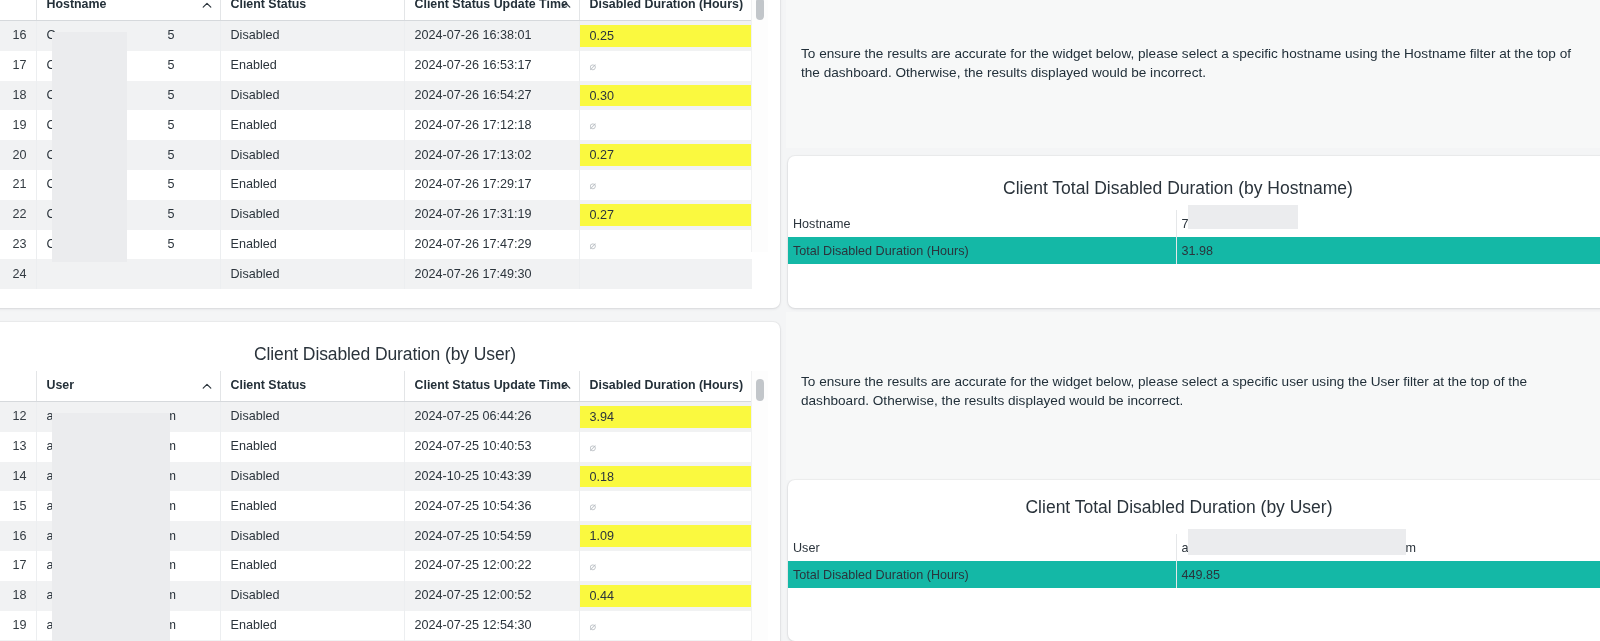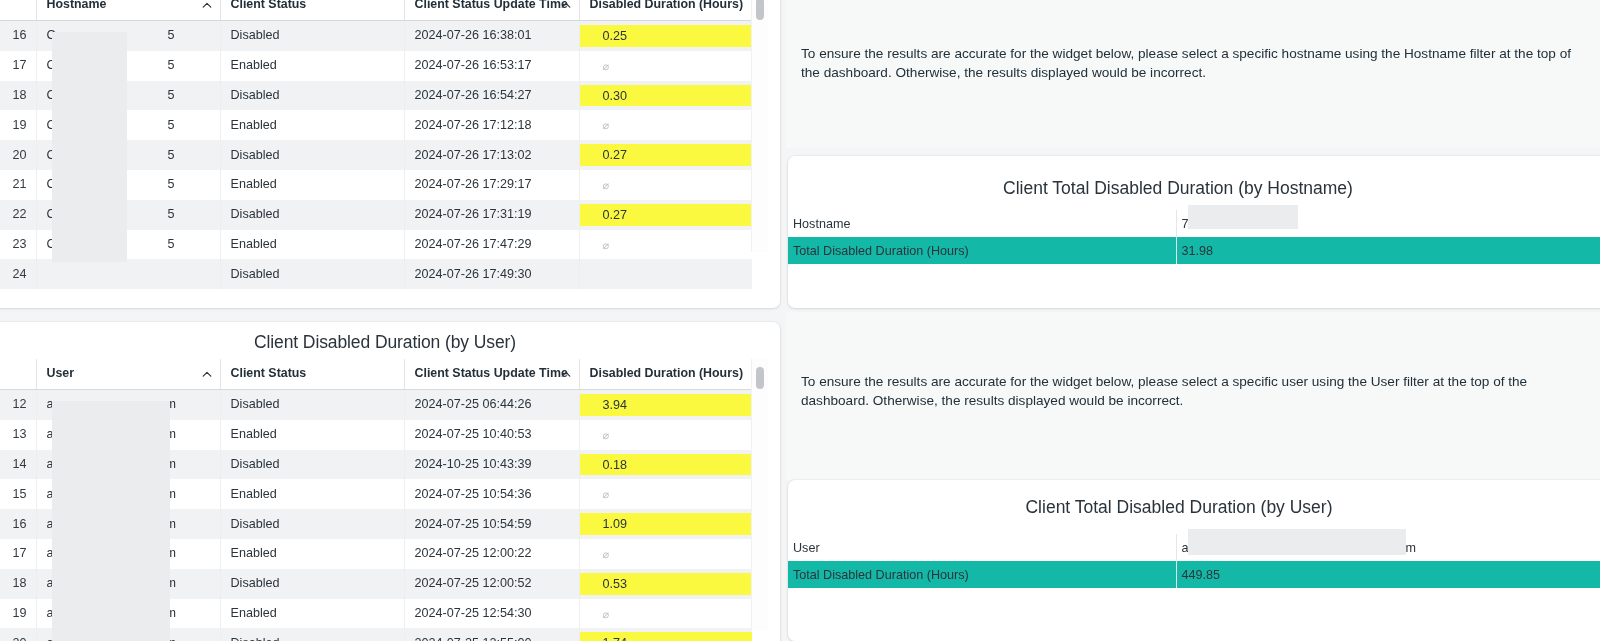--- a/index.html
+++ b/index.html
@@ -99,21 +99,21 @@
     transform: translateY(-50%);
     width: 9px;
     height: 9px;
     color: #2b343c;
   }
   .sort-caret svg { display: block; }
 
   .dur-cell { position: relative; padding: 0 !important; }
   .dur-inner {
     display: block;
-    padding: 4px 8px 4px 23px;
+    padding: 4px 8px 4px 10px;
     height: 21.8px;
     box-sizing: border-box;
     line-height: 14px;
   }
   .dur-hl { background: #faf93f; }
   .nullmark { color: #b9bec3; font-size: 11px; }
 
   
   .redact {
     position: absolute;
@@ -326,21 +326,21 @@
               <td class="lbl">Total Disabled Duration (Hours)</td>
               <td><span>31.98</span></td>
             </tr>
           </tbody>
       </table>
     </div>
     <div class="redact" style="left:400px; top:49px; width:110px; height:24px;"></div>
   </div>
 
   <div class="card" style="left:-10px; top:322px; width:790px; height:330px;">
-    <div class="widget-title" style="margin:10px 10px 6px 10px;">Client Disabled Duration (by User)</div>
+    <div class="widget-title" style="margin:22px 10px 6px 10px;">Client Disabled Duration (by User)</div>
 
     <div class="tbl-wrap" style="height:272px;">
       <table class="grid">
         <colgroup>
           <col style="width:46px">
             <col style="width:184px">
             <col style="width:184px">
           <col style="width:175px">
             <col style="width:173px">
         </colgroup>
@@ -425,21 +425,21 @@
               <td class="dur-cell">
                 <span class="dur-inner"><span class="nullmark">⌀</span></span>
               </td>
             </tr>
             <tr class="alt">
               <td class="idx">18</td>
               <td><span>a</span><span style="display: inline-block; width: 112px;"></span><span>m</span></td>
               <td>Disabled</td>
               <td>2024-07-25 12:00:52</td>
               <td class="dur-cell">
-                <span class="dur-inner dur-hl">0.53</span>
+                <span class="dur-inner dur-hl">0.44</span>
               </td>
             </tr>
             <tr class="norm">
               <td class="idx">19</td>
               <td><span>a</span><span style="display: inline-block; width: 112px;"></span><span>m</span></td>
               <td>Enabled</td>
               <td>2024-07-25 12:54:30</td>
               <td class="dur-cell">
                 <span class="dur-inner"><span class="nullmark">⌀</span></span>
               </td>

